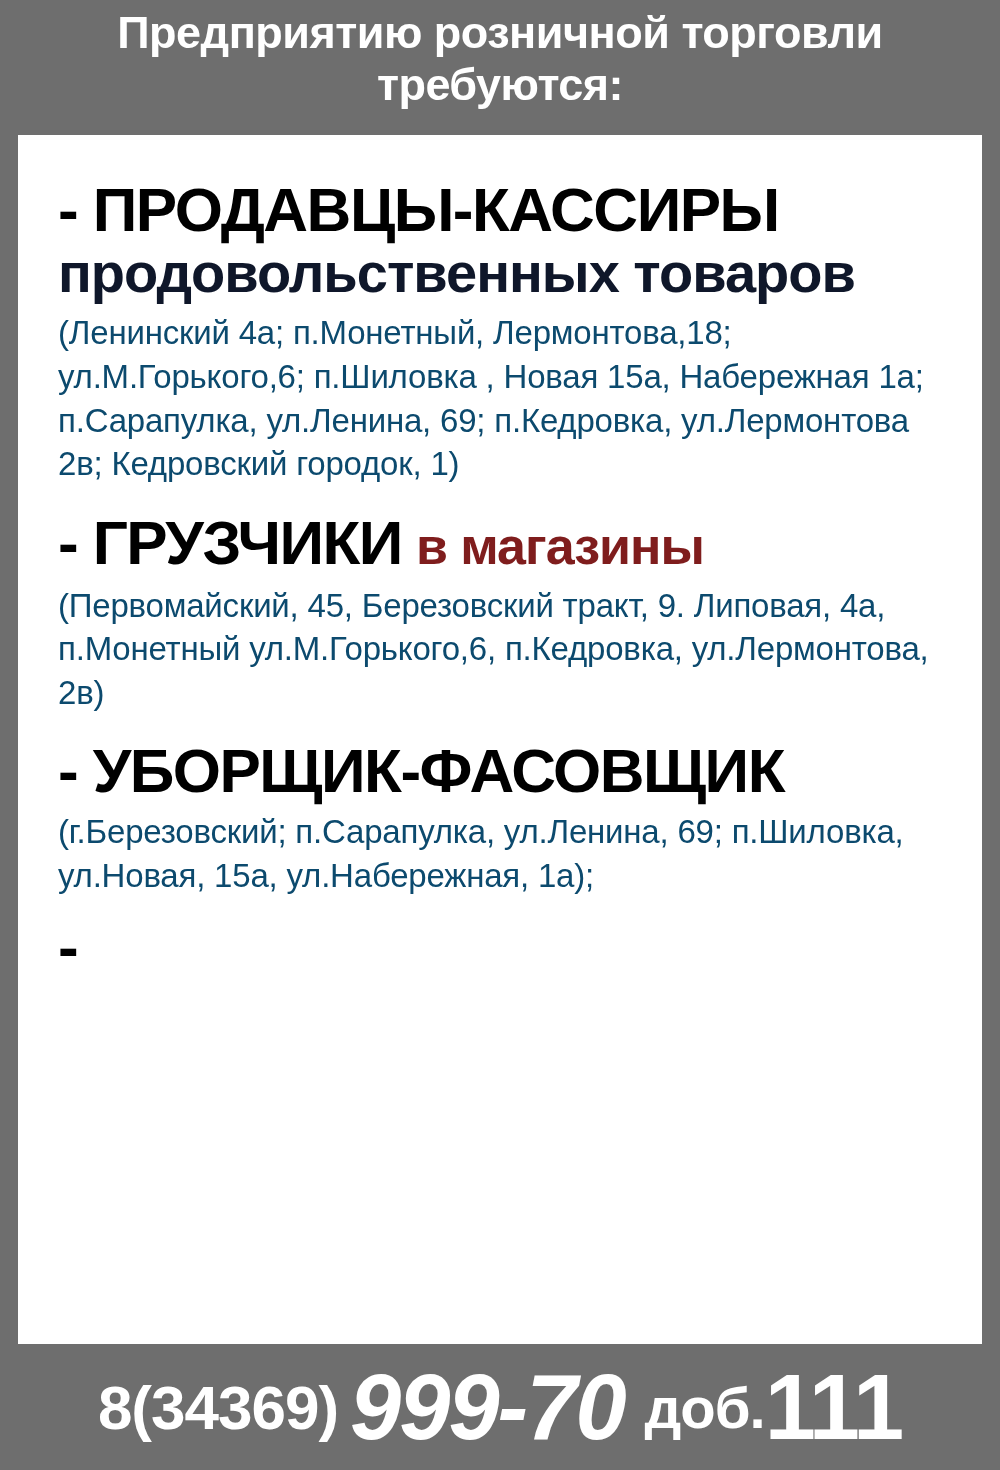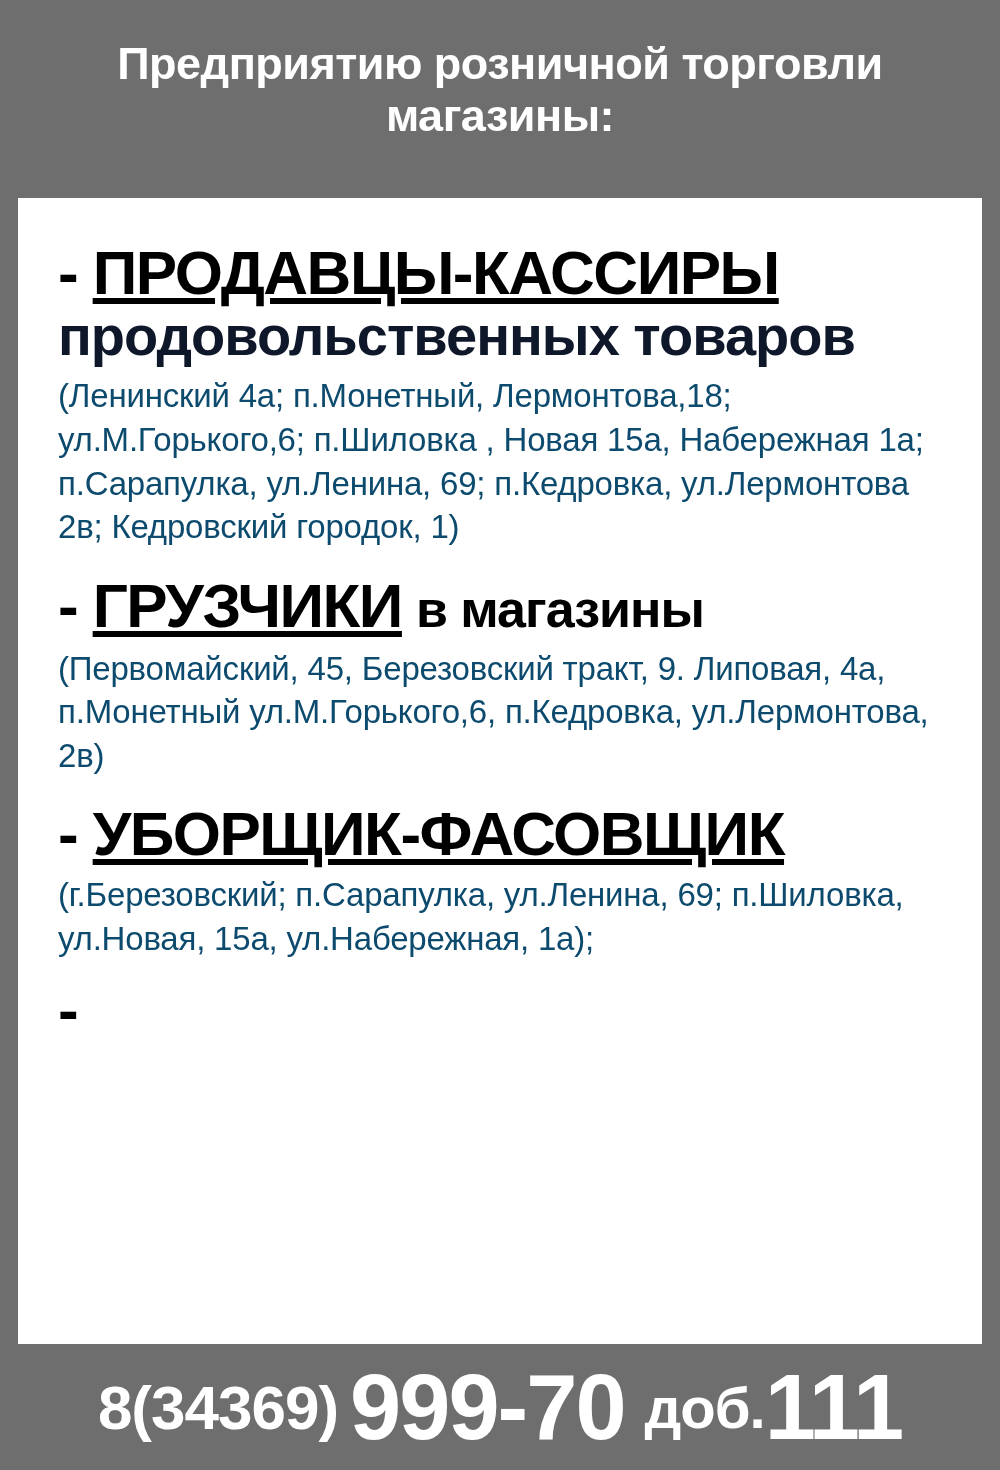--- a/index.html
+++ b/index.html
@@ -25,21 +25,21 @@
     border: 0;
   }
 
   
   .header {
     background: #6e6e6e;
     color: #ffffff;
     text-align: center;
     padding: 14px 20px 32px 20px;
     box-sizing: border-box;
-    height: 198px;
+    height: 135px;
     display: flex;
     flex-direction: column;
     justify-content: center;
     align-items: center;
   }
   .header-line {
     font-weight: bold;
     font-size: 45px;
     line-height: 1.15;
     letter-spacing: -0.5px;
@@ -71,27 +71,26 @@
     font-size: 62px;
     line-height: 0.9;
     color: #000;
   }
   .job-title {
     font-weight: bold;
     font-size: 62px;
     line-height: 1.0;
     letter-spacing: -1.5px;
     color: #000;
-    text-decoration: underline;
   }
   .job-title-small {
     font-weight: bold;
     font-size: 52px;
     letter-spacing: -1px;
-    color: #000000;
+    color: #7f1d1d;
   }
   .job-subtitle {
     font-weight: bold;
     font-size: 56px;
     line-height: 1.08;
     letter-spacing: -1px;
     color: #0f172a;
     margin-top: 2px;
   }
   .job-addresses {
@@ -124,41 +123,42 @@
   .phone-code {
     font-weight: bold;
     font-size: 62px;
     letter-spacing: -1px;
   }
   .phone-main {
     font-weight: bold;
     font-size: 92px;
     letter-spacing: -2px;
     margin-left: 12px;
+    font-style: italic;
   }
   .phone-ext-label {
     font-weight: bold;
     font-size: 58px;
     letter-spacing: -1px;
     margin-left: 20px;
   }
   .phone-ext-num {
     font-weight: bold;
     font-size: 92px;
     letter-spacing: -2px;
   }
 </style>
 </head>
 <body>
 
 <div class="ad">
 
   <div class="header">
     <div class="header-line">Предприятию розничной торговли</div>
-    <div class="header-line">магазины:</div>
+    <div class="header-line">требуются:</div>
   </div>
 
   <div class="body">
 
     <div class="job-block block-sellers">
       <div class="job-title-row">
         <span class="dash">-</span>
         <span class="job-title">ПРОДАВЦЫ-КАССИРЫ</span>
       </div>
       <div class="job-subtitle">продовольственных товаров</div>

